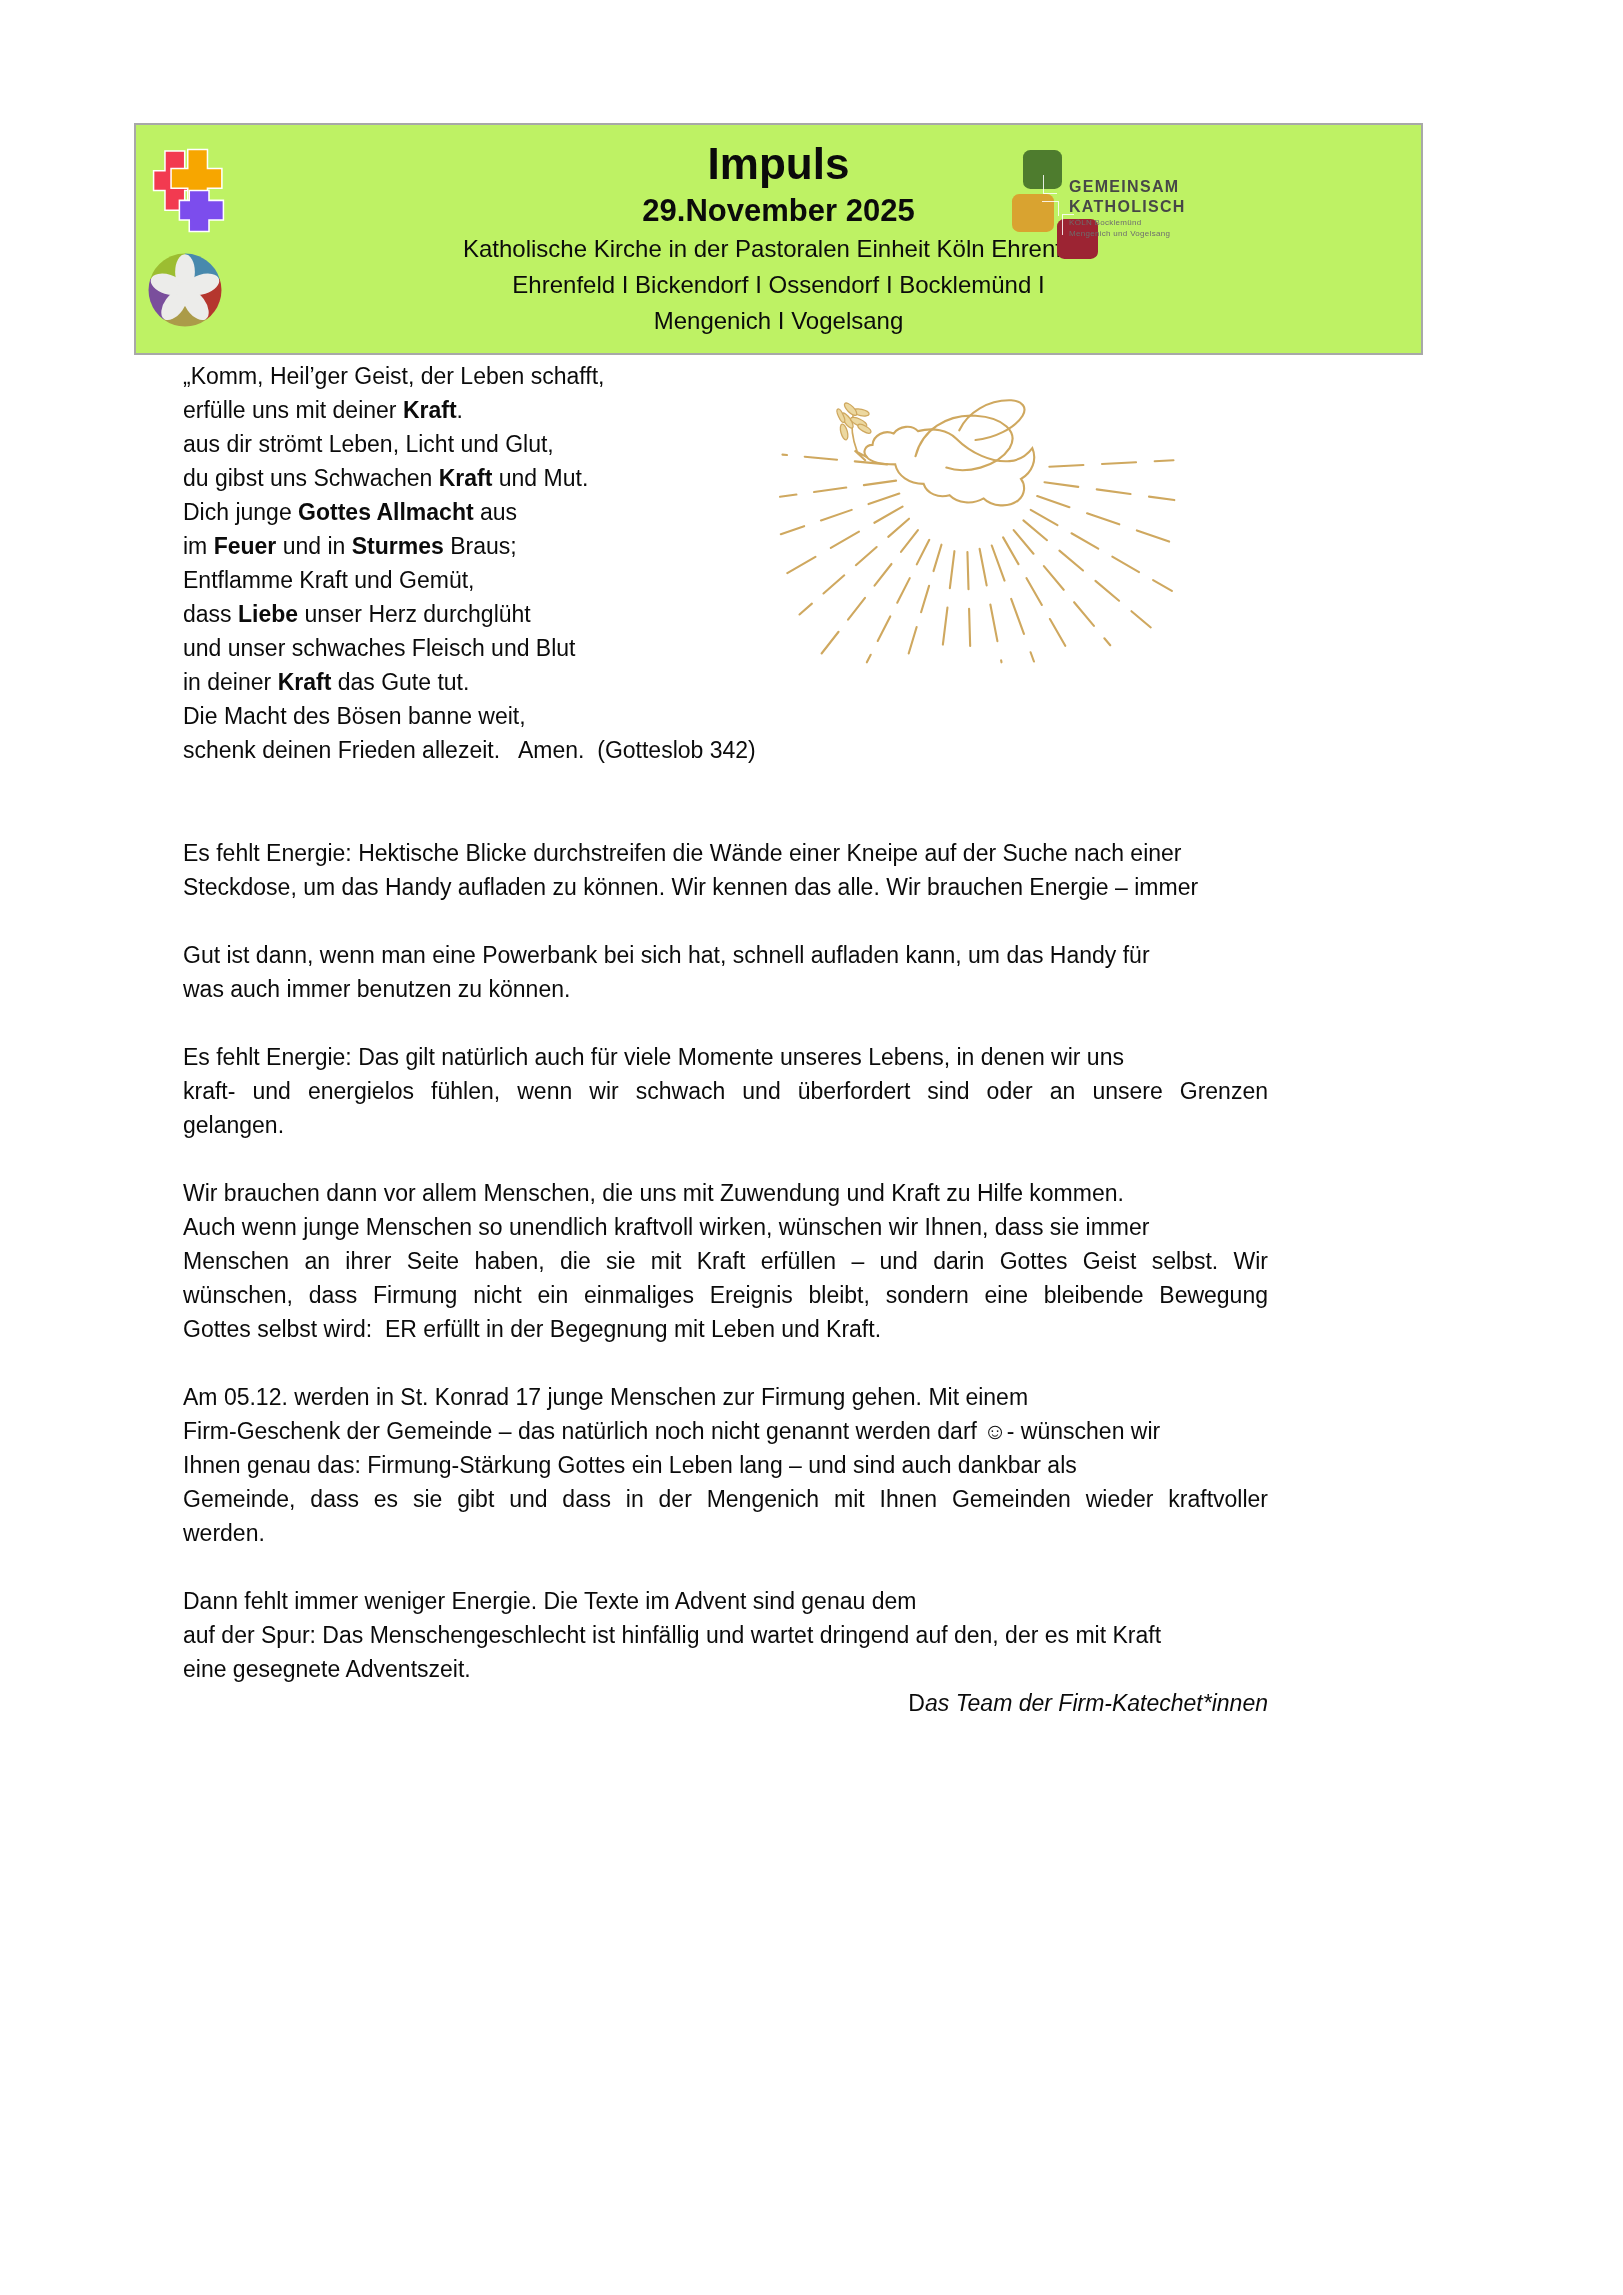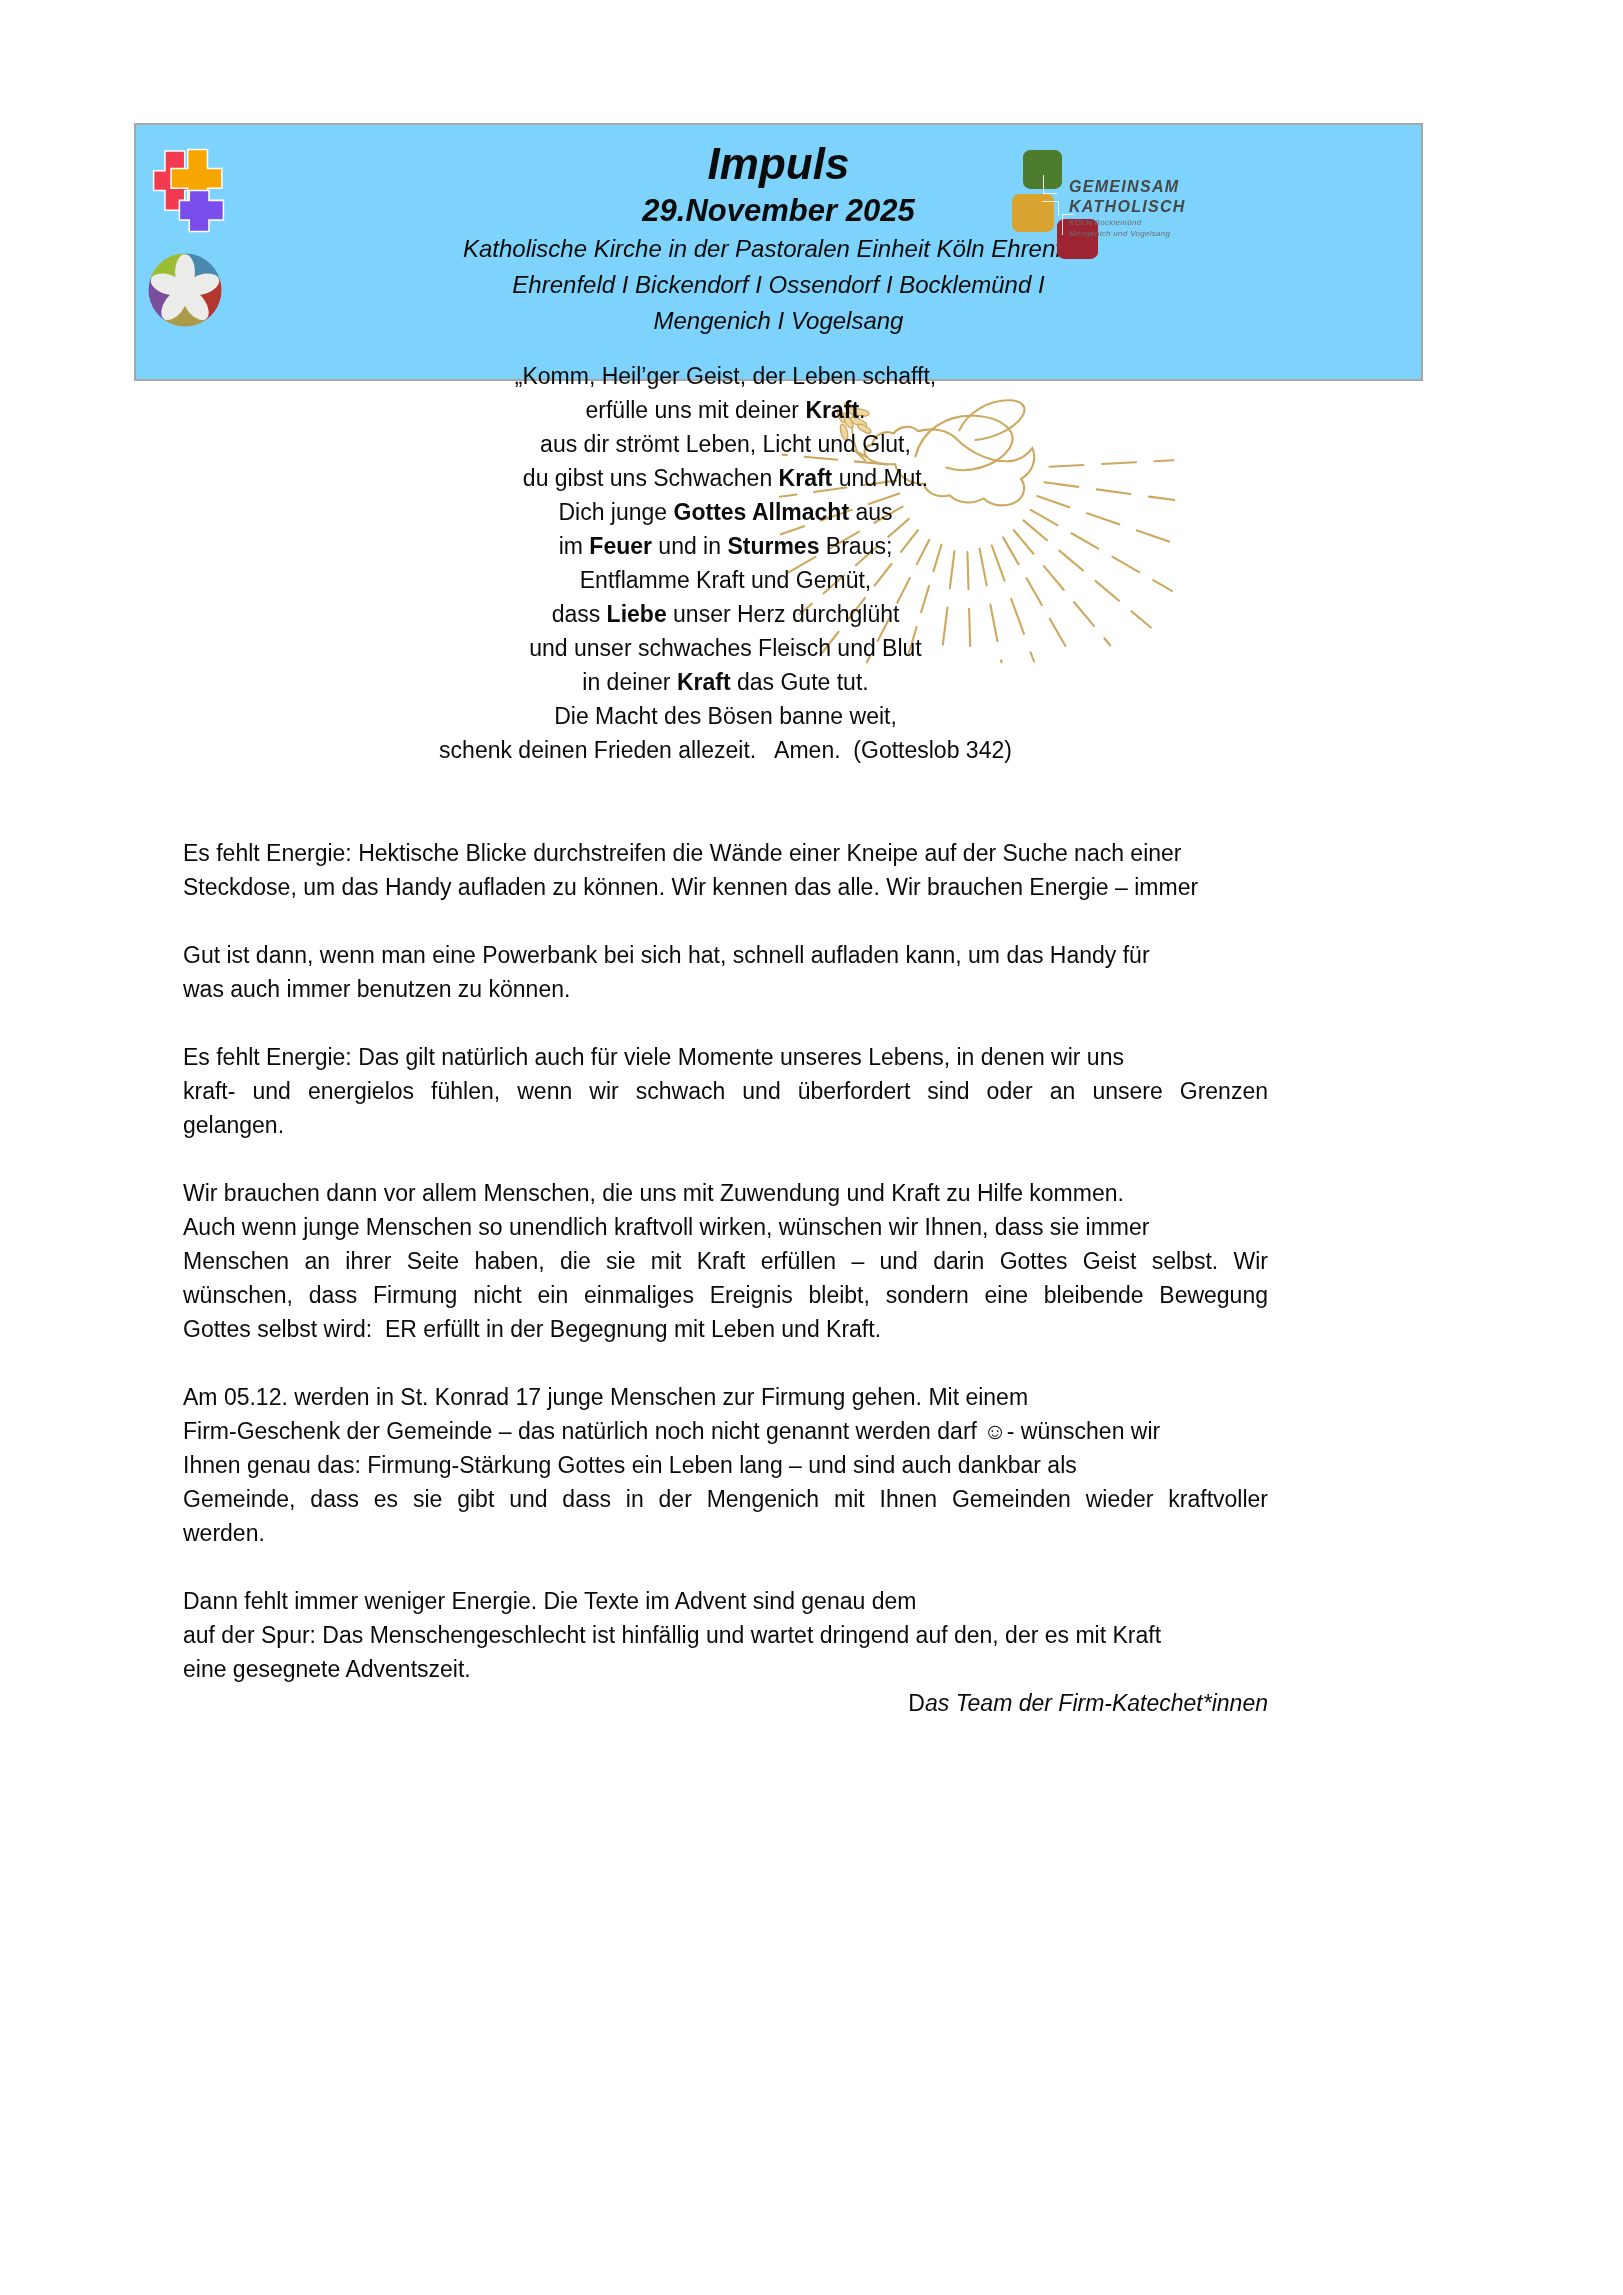--- a/index.html
+++ b/index.html
@@ -1,37 +1,37 @@
 <!DOCTYPE html>
 <html lang="de" style="font-size:13px"><head>
 <meta charset="utf-8">
 <style>
   html,body{margin:0;padding:0;background:#e8e8e8;}
   #page{position:relative;width:1623px;height:2295px;background:#ffffff;overflow:hidden;
         font-family:"Liberation Sans", sans-serif;color:#0b0b0b;}
   
-  #header-box{position:absolute;left:134px;top:123px;width:1289px;height:258px;
-              border:2.4px solid #a8a8a8;box-sizing:border-box;background:#7dd3fc;font-style:italic;}
+  #header-box{position:absolute;left:134px;top:123px;width:1289px;height:232px;
+              border:2.4px solid #a8a8a8;box-sizing:border-box;background:#bef264;}
   #cross-logo{position:absolute;left:16px;top:23px;}
   #flower-logo{position:absolute;left:11.4px;top:127px;}
   #header-text{position:absolute;left:49px;right:49px;top:13px;text-align:center;}
   .h-title{font-size:44px;font-weight:700;line-height:52px;letter-spacing:0;}
   .h-date{font-size:31px;font-weight:700;line-height:41px;}
   .h-sub{font-size:24px;line-height:36px;}
   
   #gk-logo{position:absolute;left:873px;top:21px;width:382px;height:187px;}
   .gk-sq{position:absolute;border-radius:7.3px;}
   .gk-sq .notch{position:absolute;border:1.2px solid rgba(255,255,255,.85);}
   #gk-text{position:absolute;left:60px;top:31px;white-space:nowrap;}
   .gk-big{font-size:16px;font-weight:600;color:#474747;letter-spacing:1.3px;line-height:19.5px;}
   .gk-small{font-size:8px;color:#6d6d6d;line-height:10.6px;letter-spacing:0.3px;}
   
   #body-flow{position:absolute;left:183px;top:359px;width:1085px;
              font-size:23px;line-height:34px;}
-  .pline{white-space:pre;text-align:center;}
+  .pline{white-space:pre;}
   .line{white-space:pre;}
   .line.just{white-space:normal;text-align:justify;text-align-last:justify;}
   .para{margin-top:34px;}
   #paras .para:first-child{margin-top:69px;}
   #signature{text-align:right;}
   #signature .it{font-style:italic;}
   
   #dove-art{position:absolute;left:779px;top:380px;width:402px;height:288px;}
 </style>
 </head>

